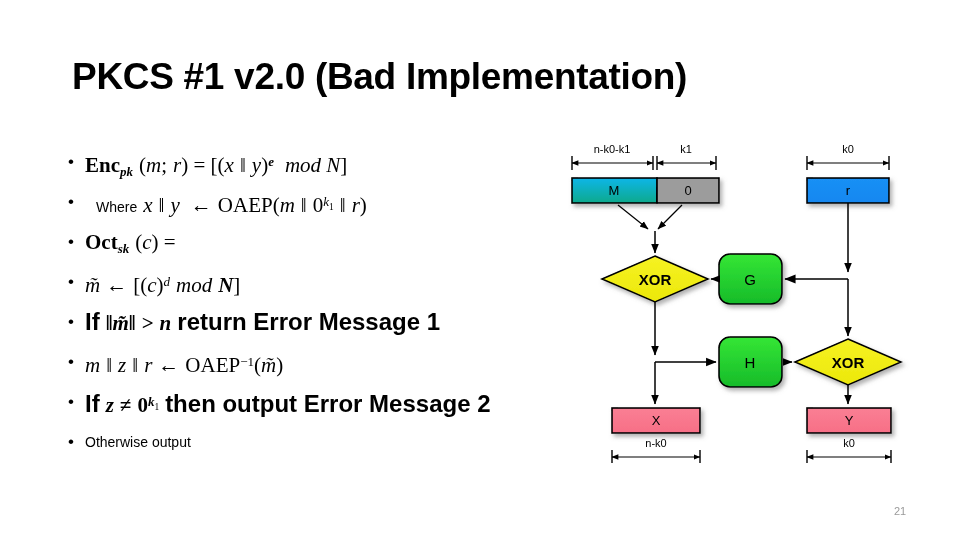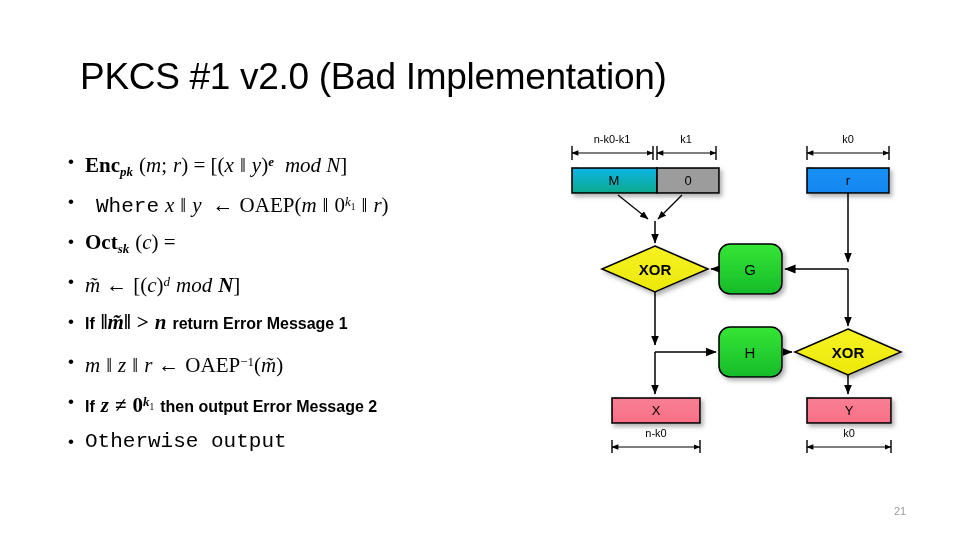--- a/index.html
+++ b/index.html
@@ -12,24 +12,24 @@
     height: 540px;
     position: relative;
     overflow: hidden;
     font-family: "Liberation Sans", sans-serif;
     color: #000000;
   }
 
   
   #slide-title {
     position: absolute;
-    left: 80px;
+    left: 72px;
     top: 56px;
     font-size: 37px;
-    font-weight: 400;
+    font-weight: 700;
     letter-spacing: -0.3px;
     color: #000000;
     white-space: nowrap;
   }
 
   
   #bullet-list {
     position: absolute;
     left: 68px;
     top: 142px;
@@ -54,32 +54,32 @@
     font-size: 21px;
     line-height: 40px;
     white-space: nowrap;
     color: #000000;
   }
   
   .mb   { font-weight: 700; font-family: "Liberation Serif", serif; }
   .mi   { font-style: italic; font-family: "Liberation Serif", serif; }
   .mbi  { font-style: italic; font-weight: 700; font-family: "Liberation Serif", serif; }
   .mr   { font-family: "Liberation Serif", serif; }
-  .sans-b { font-weight: 700; font-family: "Liberation Sans", sans-serif; font-size: 16px; }
-  .sans-n { font-weight: 400; font-family: Liberation Mono, monospace; font-size: 21px; }
+  .sans-b { font-weight: 700; font-family: "Liberation Sans", sans-serif; font-size: 24px; }
+  .sans-n { font-weight: 400; font-family: Liberation Sans, sans-serif; font-size: 14px; }
   sub  { font-size: 0.62em; vertical-align: -0.28em; }
   sup  { font-size: 0.62em; vertical-align: 0.45em; }
   .sp  { display: inline-block; width: 6px; }
   .sp2 { display: inline-block; width: 11px; }
 
   
   #oaep-diagram {
     position: absolute;
     left: 556px;
-    top: 130px;
+    top: 140px;
     width: 396px;
     height: 326px;
   }
   #oaep-diagram svg { display: block; }
 
   
   #page-number {
     position: absolute;
     left: 868px;
     top: 505px;

